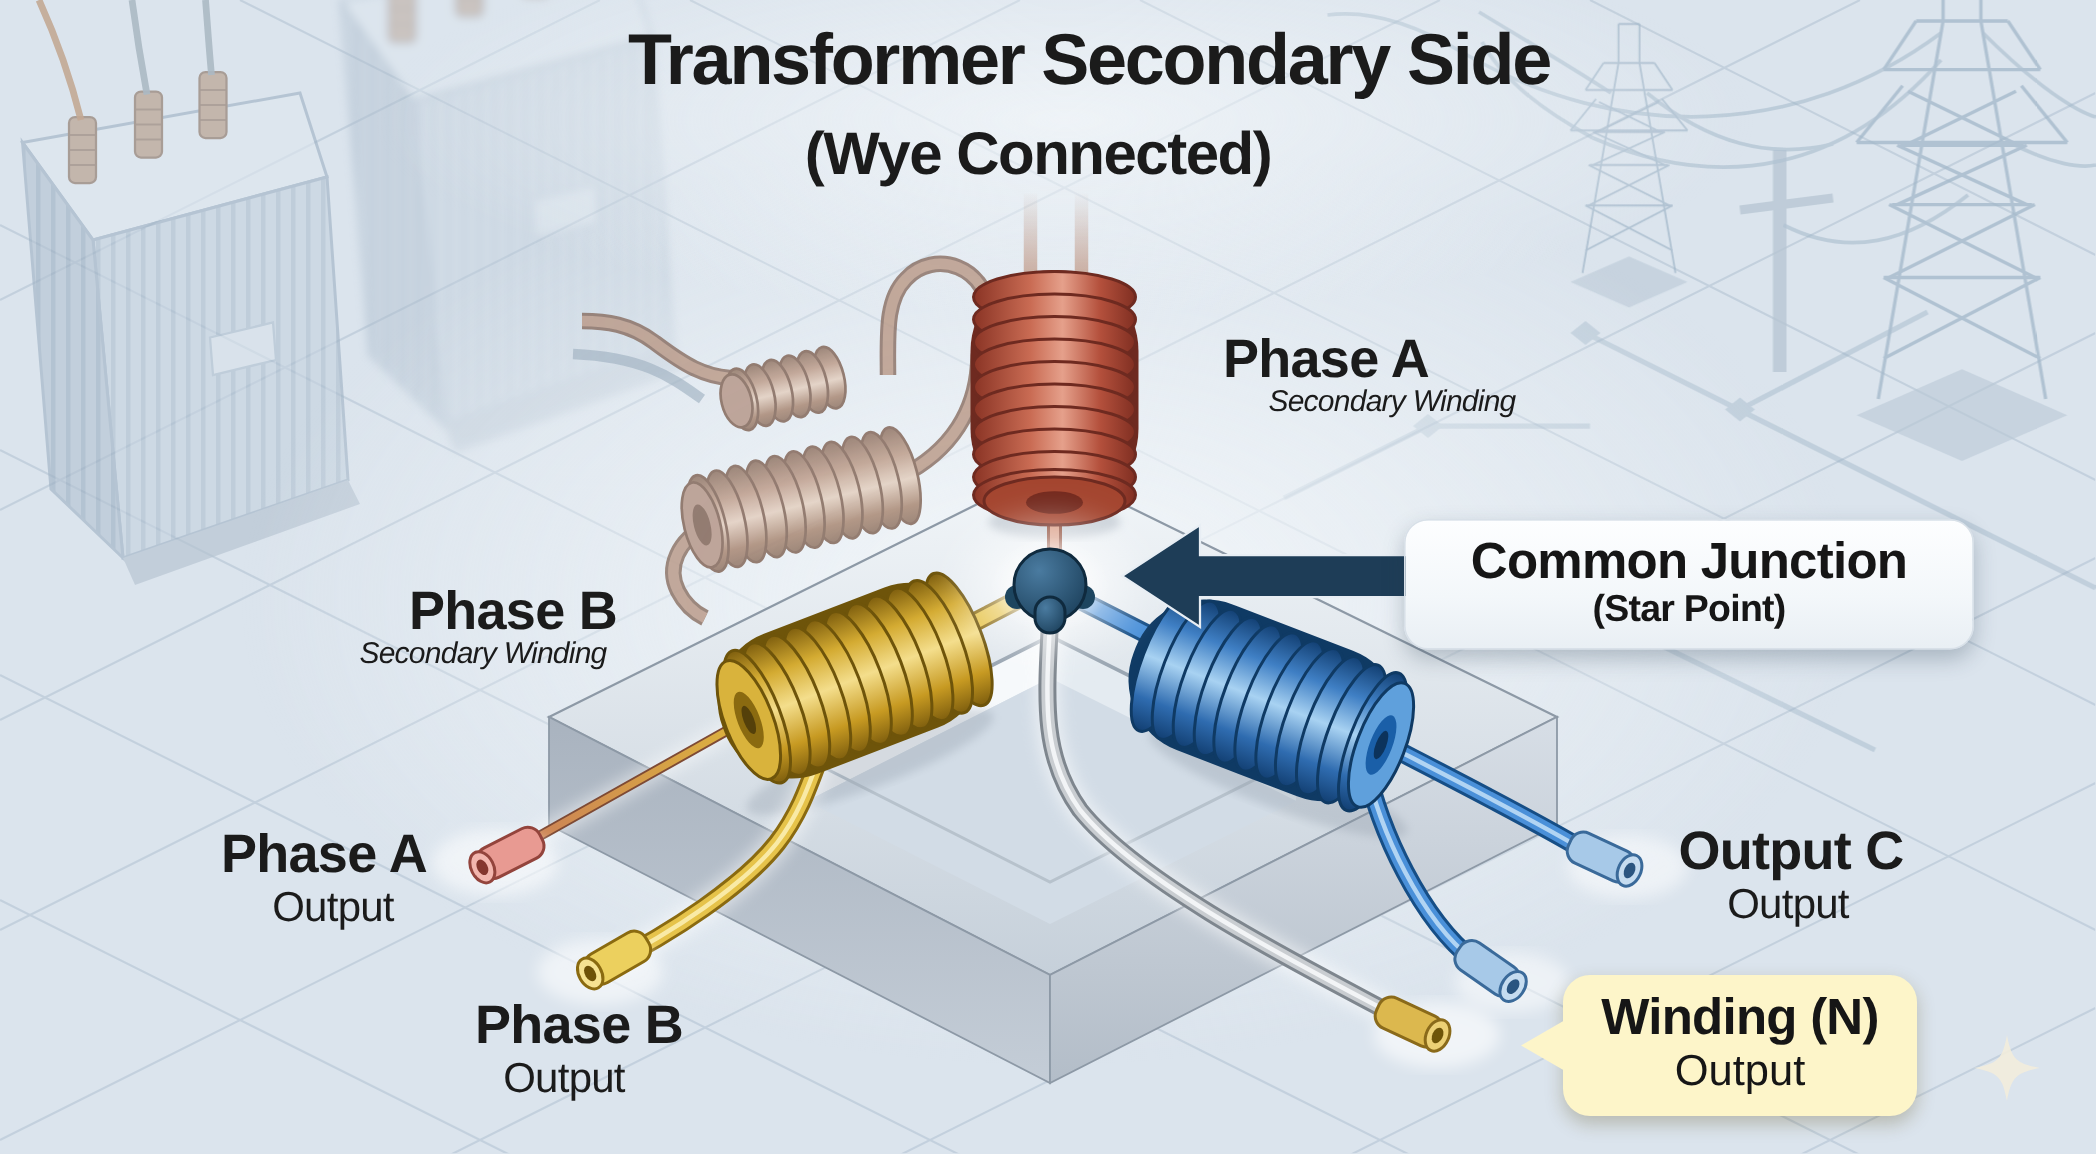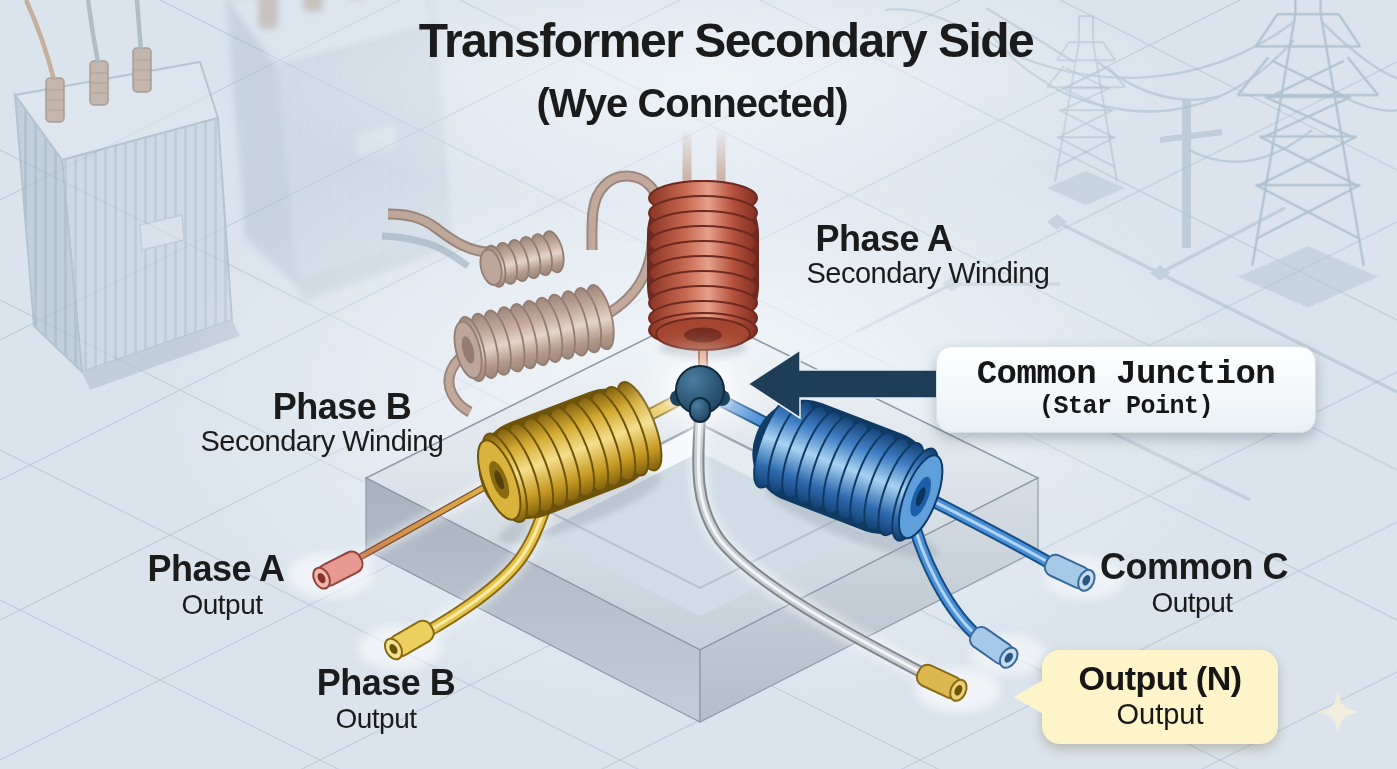--- a/index.html
+++ b/index.html
@@ -5,26 +5,26 @@
   html,body{margin:0;padding:0;background:#dbe4ed;}
   .stage{position:relative;width:1397px;height:769px;overflow:hidden;
          font-family:"Liberation Sans",sans-serif;background:#dbe4ed;}
   .stage svg{position:absolute;inset:0;}
   .lbl{position:absolute;transform:translateX(-50%);white-space:nowrap;
        color:#1b1b1b;font-weight:700;line-height:1.05;}
   .reg{font-weight:400;}
   .s48{font-size:48px;letter-spacing:-1.5px;}
   .s40{font-size:40px;letter-spacing:-1px;}
   .s32{font-size:36px;letter-spacing:-0.5px;}
-  .s29{font-size:29px;letter-spacing:-0.5px;}
+  .s29{font-size:20px;letter-spacing:-0.5px;font-style:italic;}
   .s28{font-size:28px;letter-spacing:-0.5px;}
   .junction-box{position:absolute;left:936px;top:346px;width:378px;
        background:linear-gradient(180deg,#fdfeff 0%,#f3f7fa 60%,#e9eff4 100%);
        border:1px solid #d8e0e8;border-radius:16px;text-align:center;
-       padding:9px 0 11px;box-shadow:0 6px 14px rgba(40,60,80,.28);font-family:Liberation Mono, monospace;}
+       padding:9px 0 11px;box-shadow:0 6px 14px rgba(40,60,80,.28);}
   .junction-box .l1{font-size:34px;font-weight:700;color:#161616;letter-spacing:-0.5px;line-height:1.1;}
   .junction-box .l2{font-size:25px;font-weight:700;color:#161616;letter-spacing:-0.5px;line-height:1.1;}
   .neutral-bubble{position:absolute;left:1042px;top:650px;width:236px;
        background:#fdf5c9;border-radius:18px;text-align:center;padding:10px 0 12px;
        box-shadow:0 5px 12px rgba(90,75,20,.28);}
   .neutral-bubble .l1{font-size:34px;font-weight:700;color:#161616;letter-spacing:-0.5px;line-height:1.1;}
   .neutral-bubble .l2{font-size:29px;font-weight:400;color:#161616;line-height:1.2;}
   .neutral-tail{position:absolute;left:-28px;top:26px;width:32px;height:42px;background:#fdf5c9;
        clip-path:polygon(100% 6%,0 50%,100% 94%);}
 </style>
@@ -399,22 +399,22 @@
   <div class="l1">Common Junction</div>
   <div class="l2">(Star Point)</div>
 </div>
 
 <div class="lbl s32" style="left:216px;top:550px;">Phase A</div>
 <div class="lbl s28 reg" style="left:222px;top:590px;">Output</div>
 
 <div class="lbl s32" style="left:386px;top:664px;">Phase B</div>
 <div class="lbl s28 reg" style="left:376px;top:704px;">Output</div>
 
-<div class="lbl s32" style="left:1194px;top:548px;">Common C</div>
+<div class="lbl s32" style="left:1194px;top:548px;">Output C</div>
 <div class="lbl s28 reg" style="left:1192px;top:588px;">Output</div>
 
 <div class="neutral-bubble">
   <div class="neutral-tail"></div>
-  <div class="l1">Output (N)</div>
+  <div class="l1">Winding (N)</div>
   <div class="l2">Output</div>
 </div>
 
 </div>
 
 </body></html>

